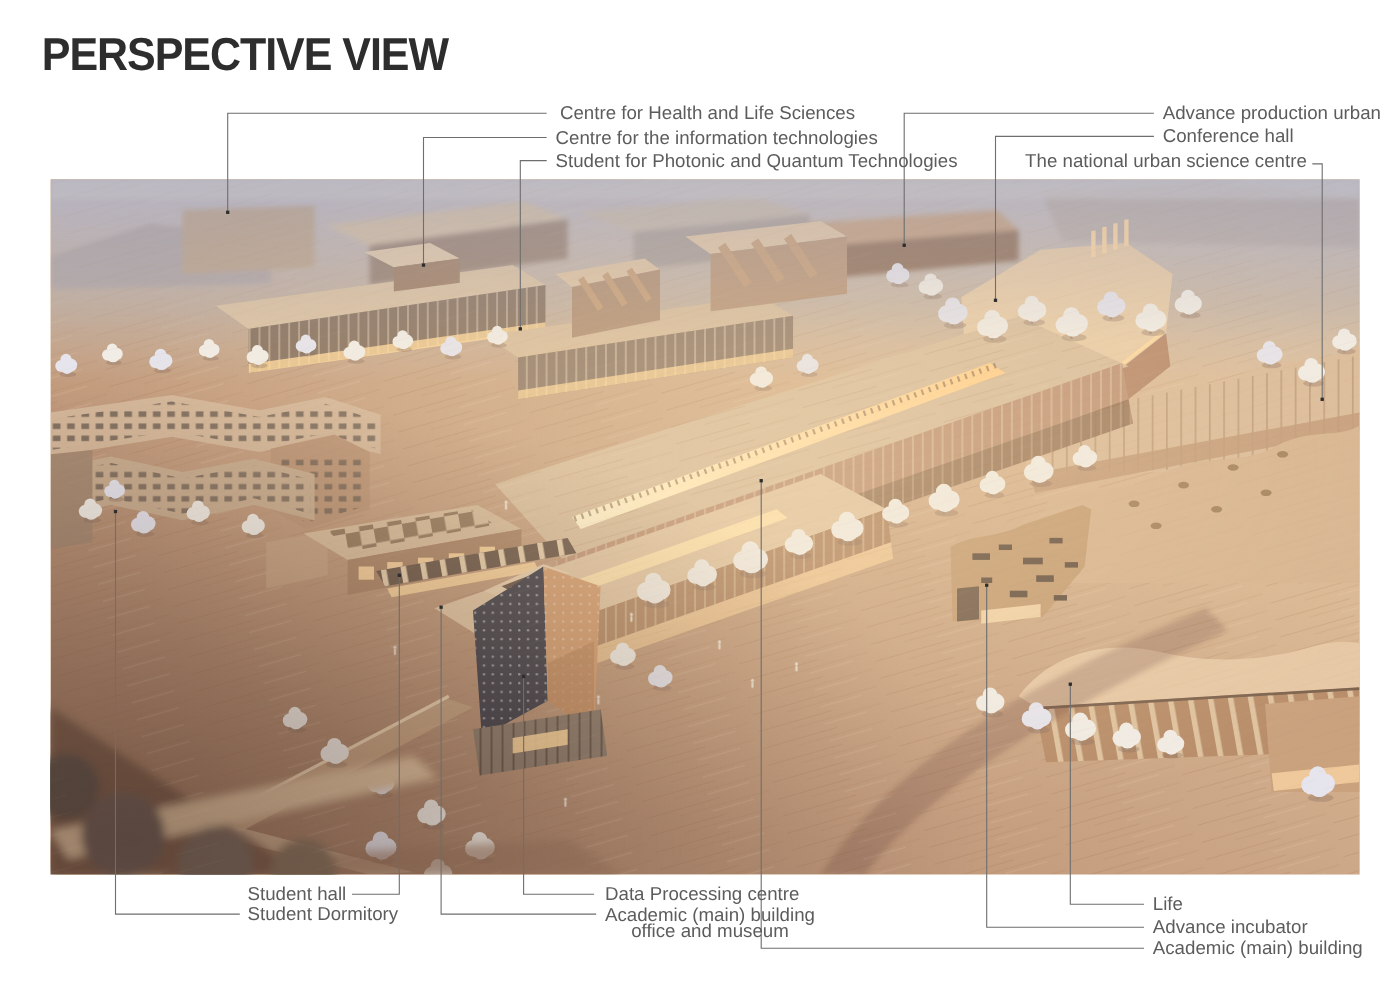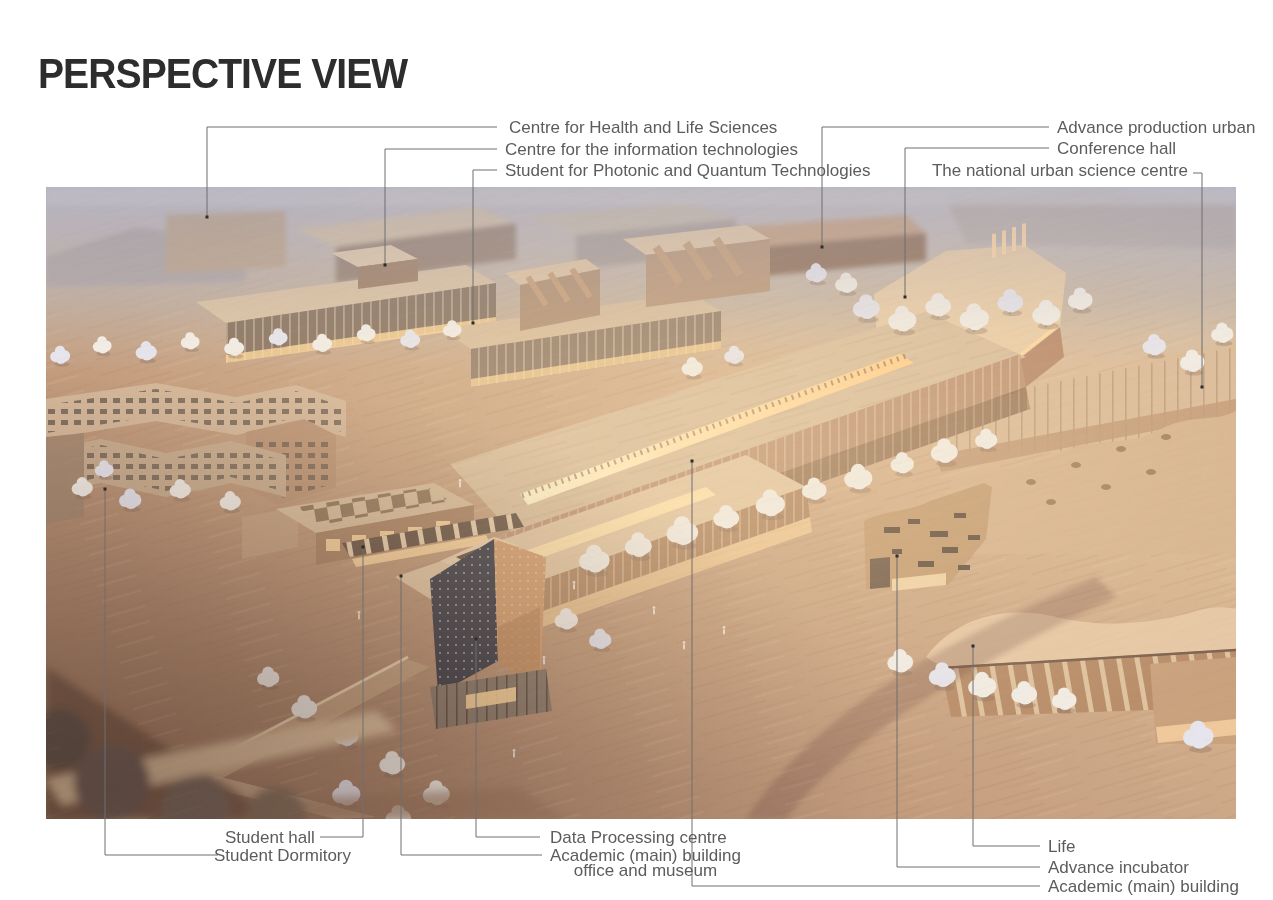--- a/index.html
+++ b/index.html
@@ -1,20 +1,20 @@
 <!DOCTYPE html>
 <html><head>
 <meta charset="utf-8">
 <style>
   html,body{margin:0;padding:0;}
   body{
     width:1273px;height:900px;position:relative;overflow:hidden;
     background:#ffffff;font-family:"Liberation Sans",sans-serif;
   }
-  .board{position:absolute;inset:0;margin-top:24px;}
+  .board{position:absolute;inset:0;}
   .title{
     position:absolute;left:38px;top:26px;margin:0;
     font-size:42px;font-weight:700;letter-spacing:-1px;color:#2d2d2d;
     transform:scaleX(.93);transform-origin:left top;white-space:nowrap;
   }
   .photo{
     position:absolute;left:46px;top:163px;width:1190px;height:632px;
     background:#cfae8e;overflow:hidden;
   }
   .photo svg{display:block;width:100%;height:100%;}
@@ -427,21 +427,21 @@
 
   <div class="callout" style="left:509px;top:103px">Centre for Health and Life Sciences</div>
   <div class="callout" style="left:505px;top:125px">Centre for the information technologies</div>
   <div class="callout" style="left:505px;top:146px">Student for Photonic and Quantum Technologies</div>
 
   <div class="callout" style="left:1057px;top:103px">Advance production urban</div>
   <div class="callout" style="left:1057px;top:124px">Conference hall</div>
   <div class="callout" style="right:85px;top:146px">The national urban science centre</div>
 
   <div class="callout" style="left:225px;top:813px">Student hall</div>
-  <div class="callout" style="left:214px;top:831px">Student Dormitory</div>
+  <div class="callout" style="left:225px;top:831px">Student Dormitory</div>
 
   <div class="callout" style="left:550px;top:813px">Data Processing centre</div>
   <div class="callout two-line" style="left:550px;top:824px">
     <span>Academic (main) building</span>
     <span class="l2">office and museum</span>
   </div>
 
   <div class="callout" style="left:1048px;top:822px">Life</div>
   <div class="callout" style="left:1048px;top:843px">Advance incubator</div>
   <div class="callout" style="left:1048px;top:862px">Academic (main) building</div>

